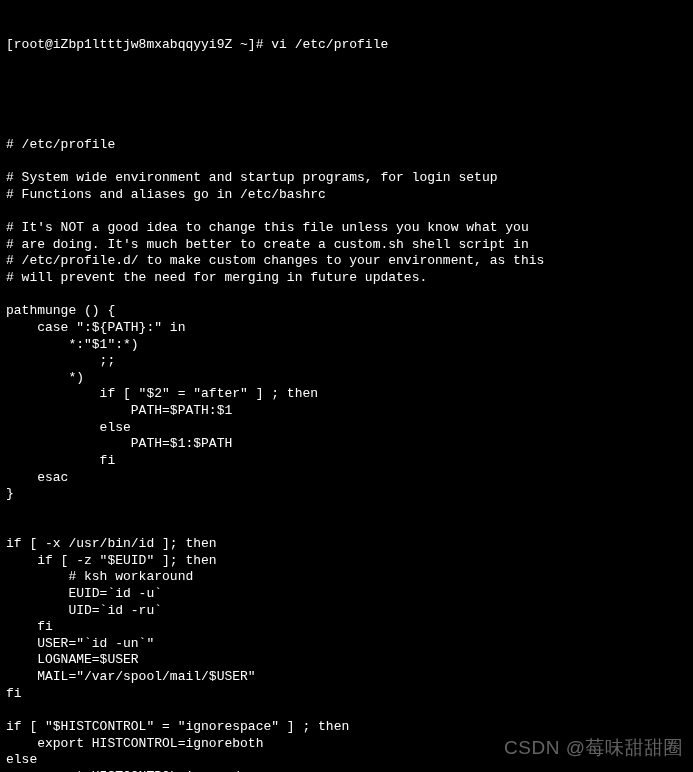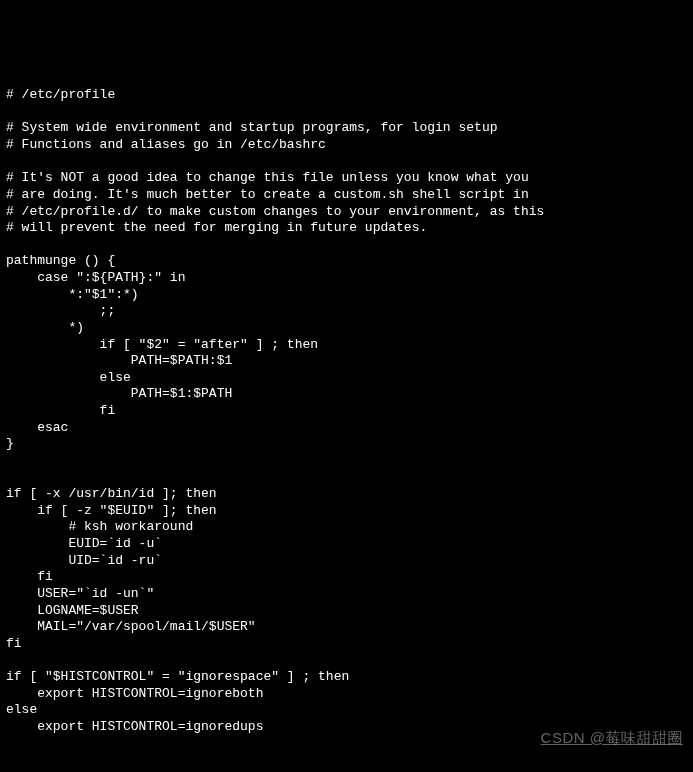--- a/index.html
+++ b/index.html
@@ -20,30 +20,30 @@
       overflow: hidden;
     }
     .terminal {
       white-space: pre;
     }
     .line {
       min-height: 1em;
     }
     .watermark {
       position: absolute;
-      bottom: 25px;
+      bottom: 12px;
       right: 10px;
       color: rgba(180, 180, 180, 0.55);
-      font-size: 15px;
+      font-size: 19px;
       font-family: sans-serif;
       letter-spacing: 0.5px;
-      text-decoration: underline;
     }
   </style>
 </head>
 <body>
 
 <div class="terminal">
+  <div class="line">[root@iZbp1ltttjw8mxabqqyyi9Z ~]# vi /etc/profile</div>
   <div class="line"> </div>
   <div id="file-content"><div class="line"># /etc/profile</div><div class="line"> </div><div class="line"># System wide environment and startup programs, for login setup</div><div class="line"># Functions and aliases go in /etc/bashrc</div><div class="line"> </div><div class="line"># It's NOT a good idea to change this file unless you know what you</div><div class="line"># are doing. It's much better to create a custom.sh shell script in</div><div class="line"># /etc/profile.d/ to make custom changes to your environment, as this</div><div class="line"># will prevent the need for merging in future updates.</div><div class="line"> </div><div class="line">pathmunge () {</div><div class="line">    case ":${PATH}:" in</div><div class="line">        *:"$1":*)</div><div class="line">            ;;</div><div class="line">        *)</div><div class="line">            if [ "$2" = "after" ] ; then</div><div class="line">                PATH=$PATH:$1</div><div class="line">            else</div><div class="line">                PATH=$1:$PATH</div><div class="line">            fi</div><div class="line">    esac</div><div class="line">}</div><div class="line"> </div><div class="line"> </div><div class="line">if [ -x /usr/bin/id ]; then</div><div class="line">    if [ -z "$EUID" ]; then</div><div class="line">        # ksh workaround</div><div class="line">        EUID=`id -u`</div><div class="line">        UID=`id -ru`</div><div class="line">    fi</div><div class="line">    USER="`id -un`"</div><div class="line">    LOGNAME=$USER</div><div class="line">    MAIL="/var/spool/mail/$USER"</div><div class="line">fi</div><div class="line"> </div><div class="line">if [ "$HISTCONTROL" = "ignorespace" ] ; then</div><div class="line">    export HISTCONTROL=ignoreboth</div><div class="line">else</div><div class="line">    export HISTCONTROL=ignoredups</div></div>
 </div>
 
 <div class="watermark">CSDN @莓味甜甜圈</div>
 
 </body></html>

